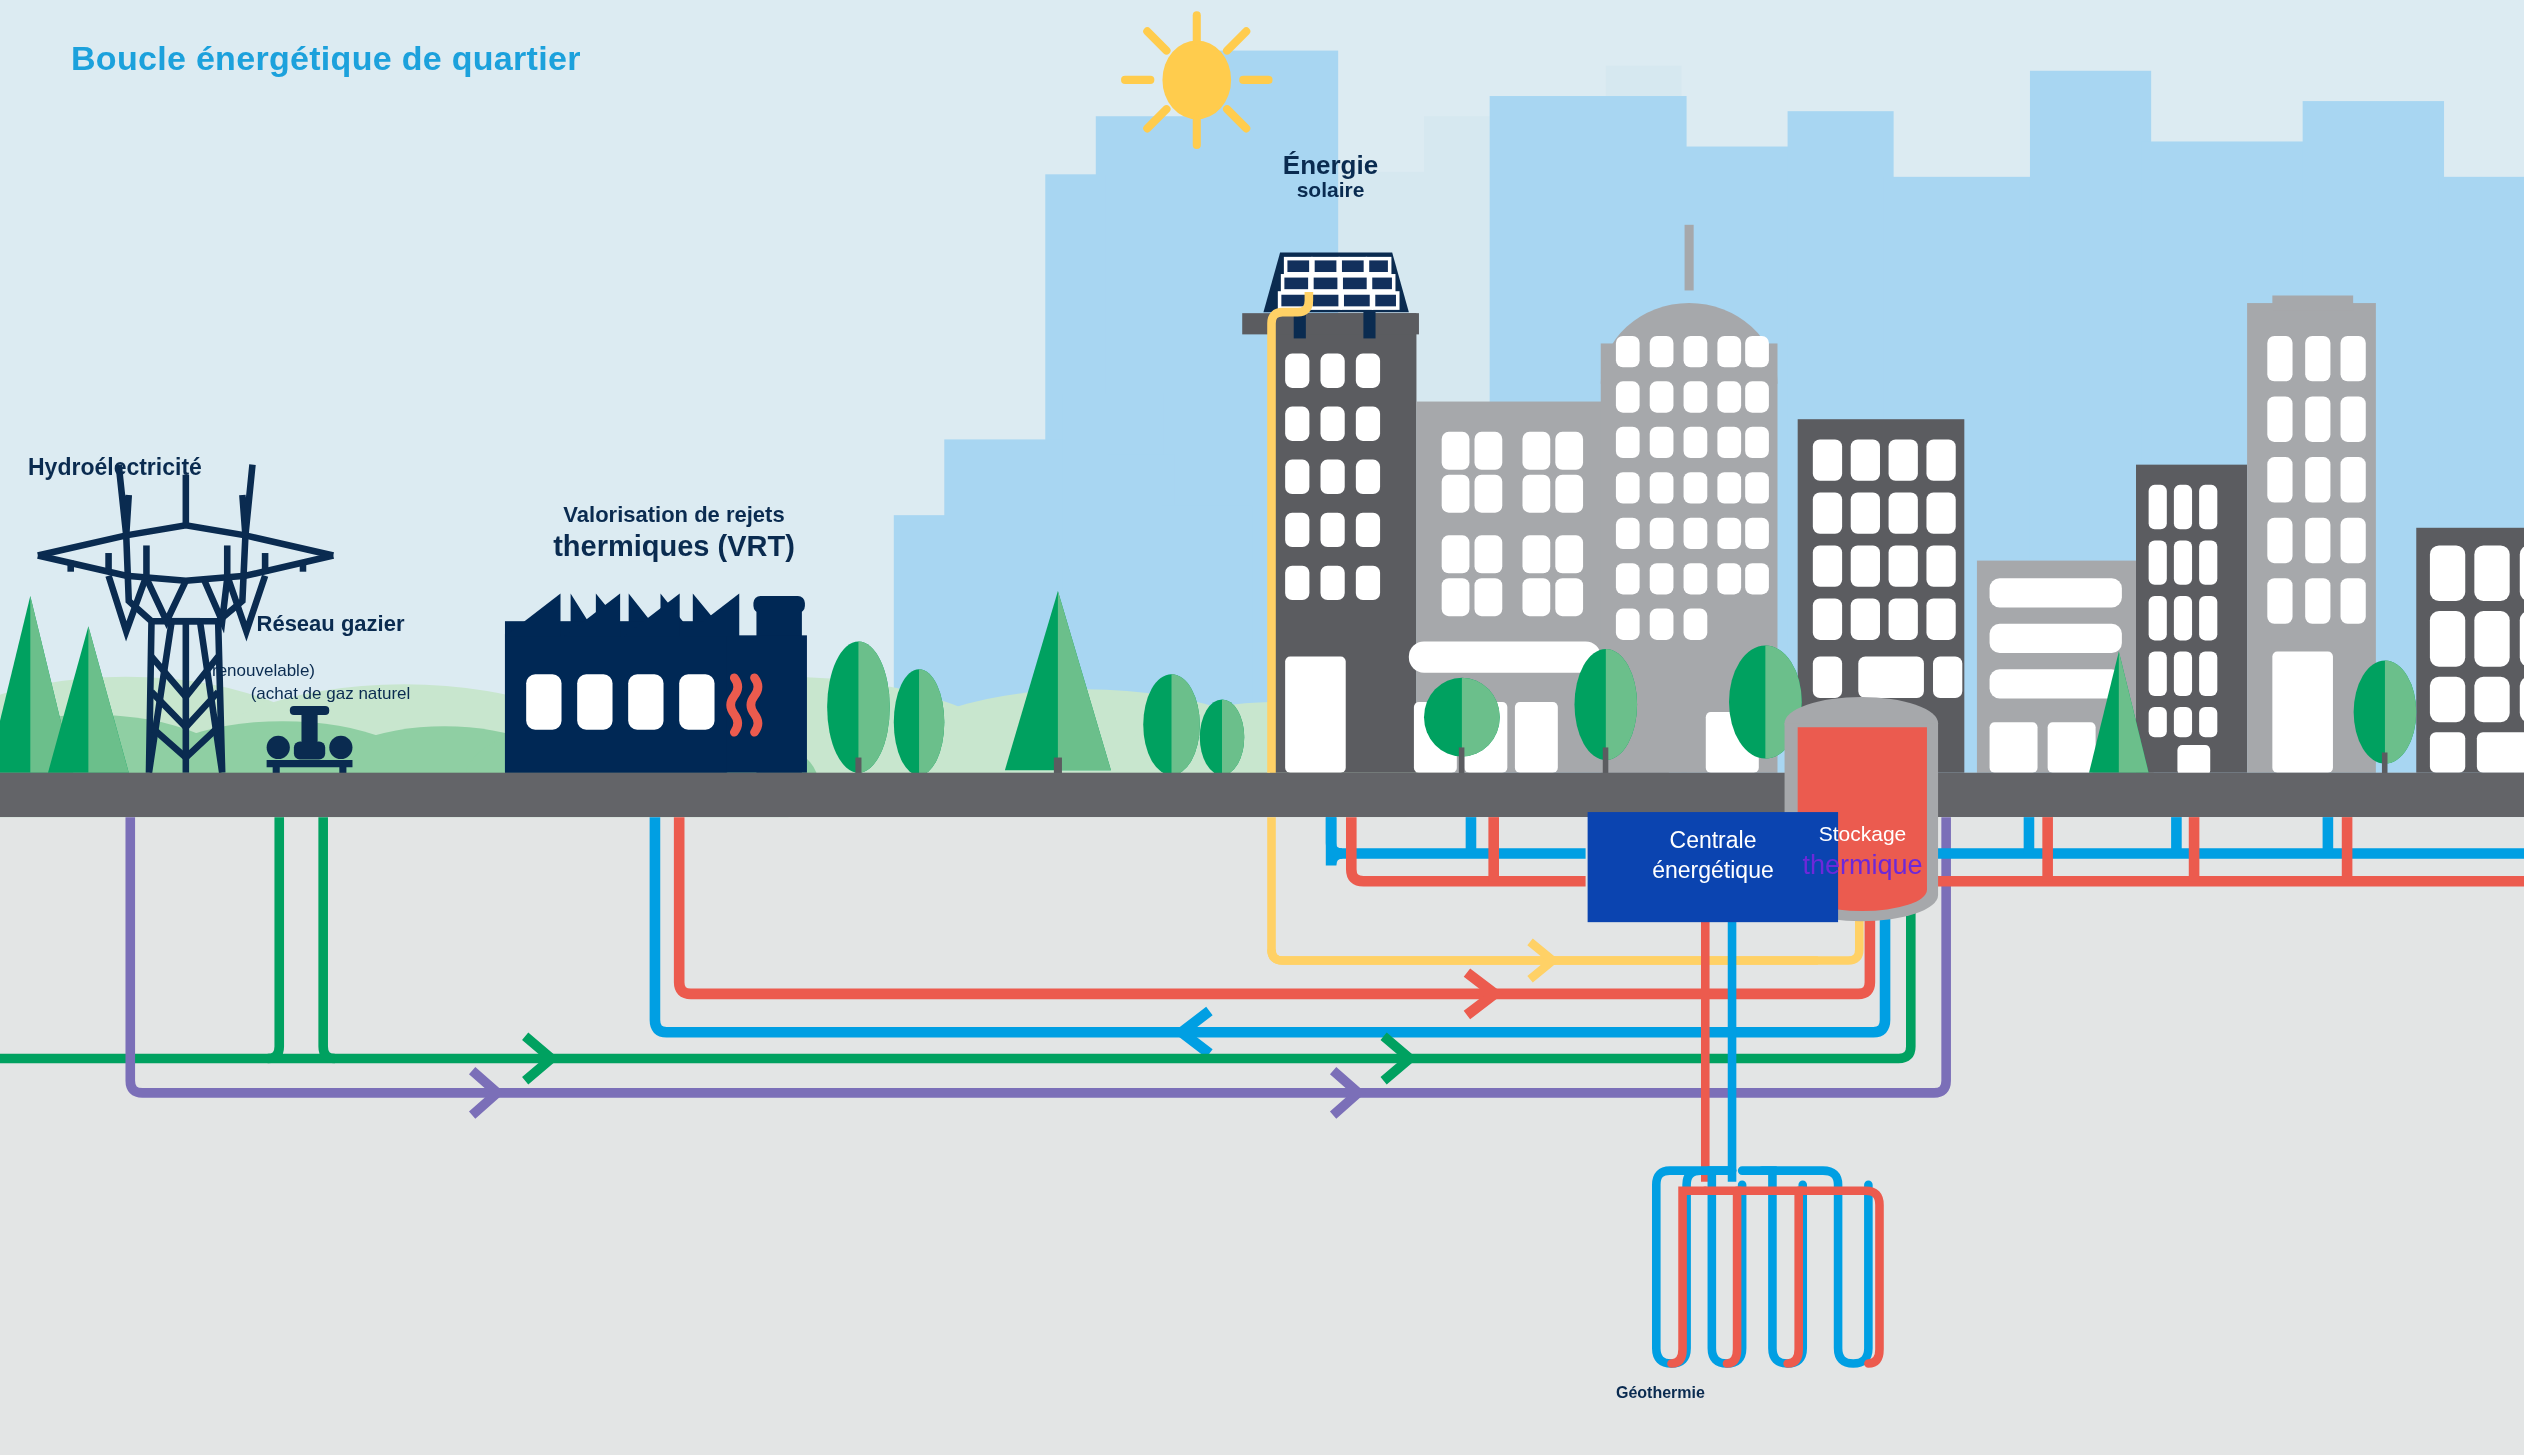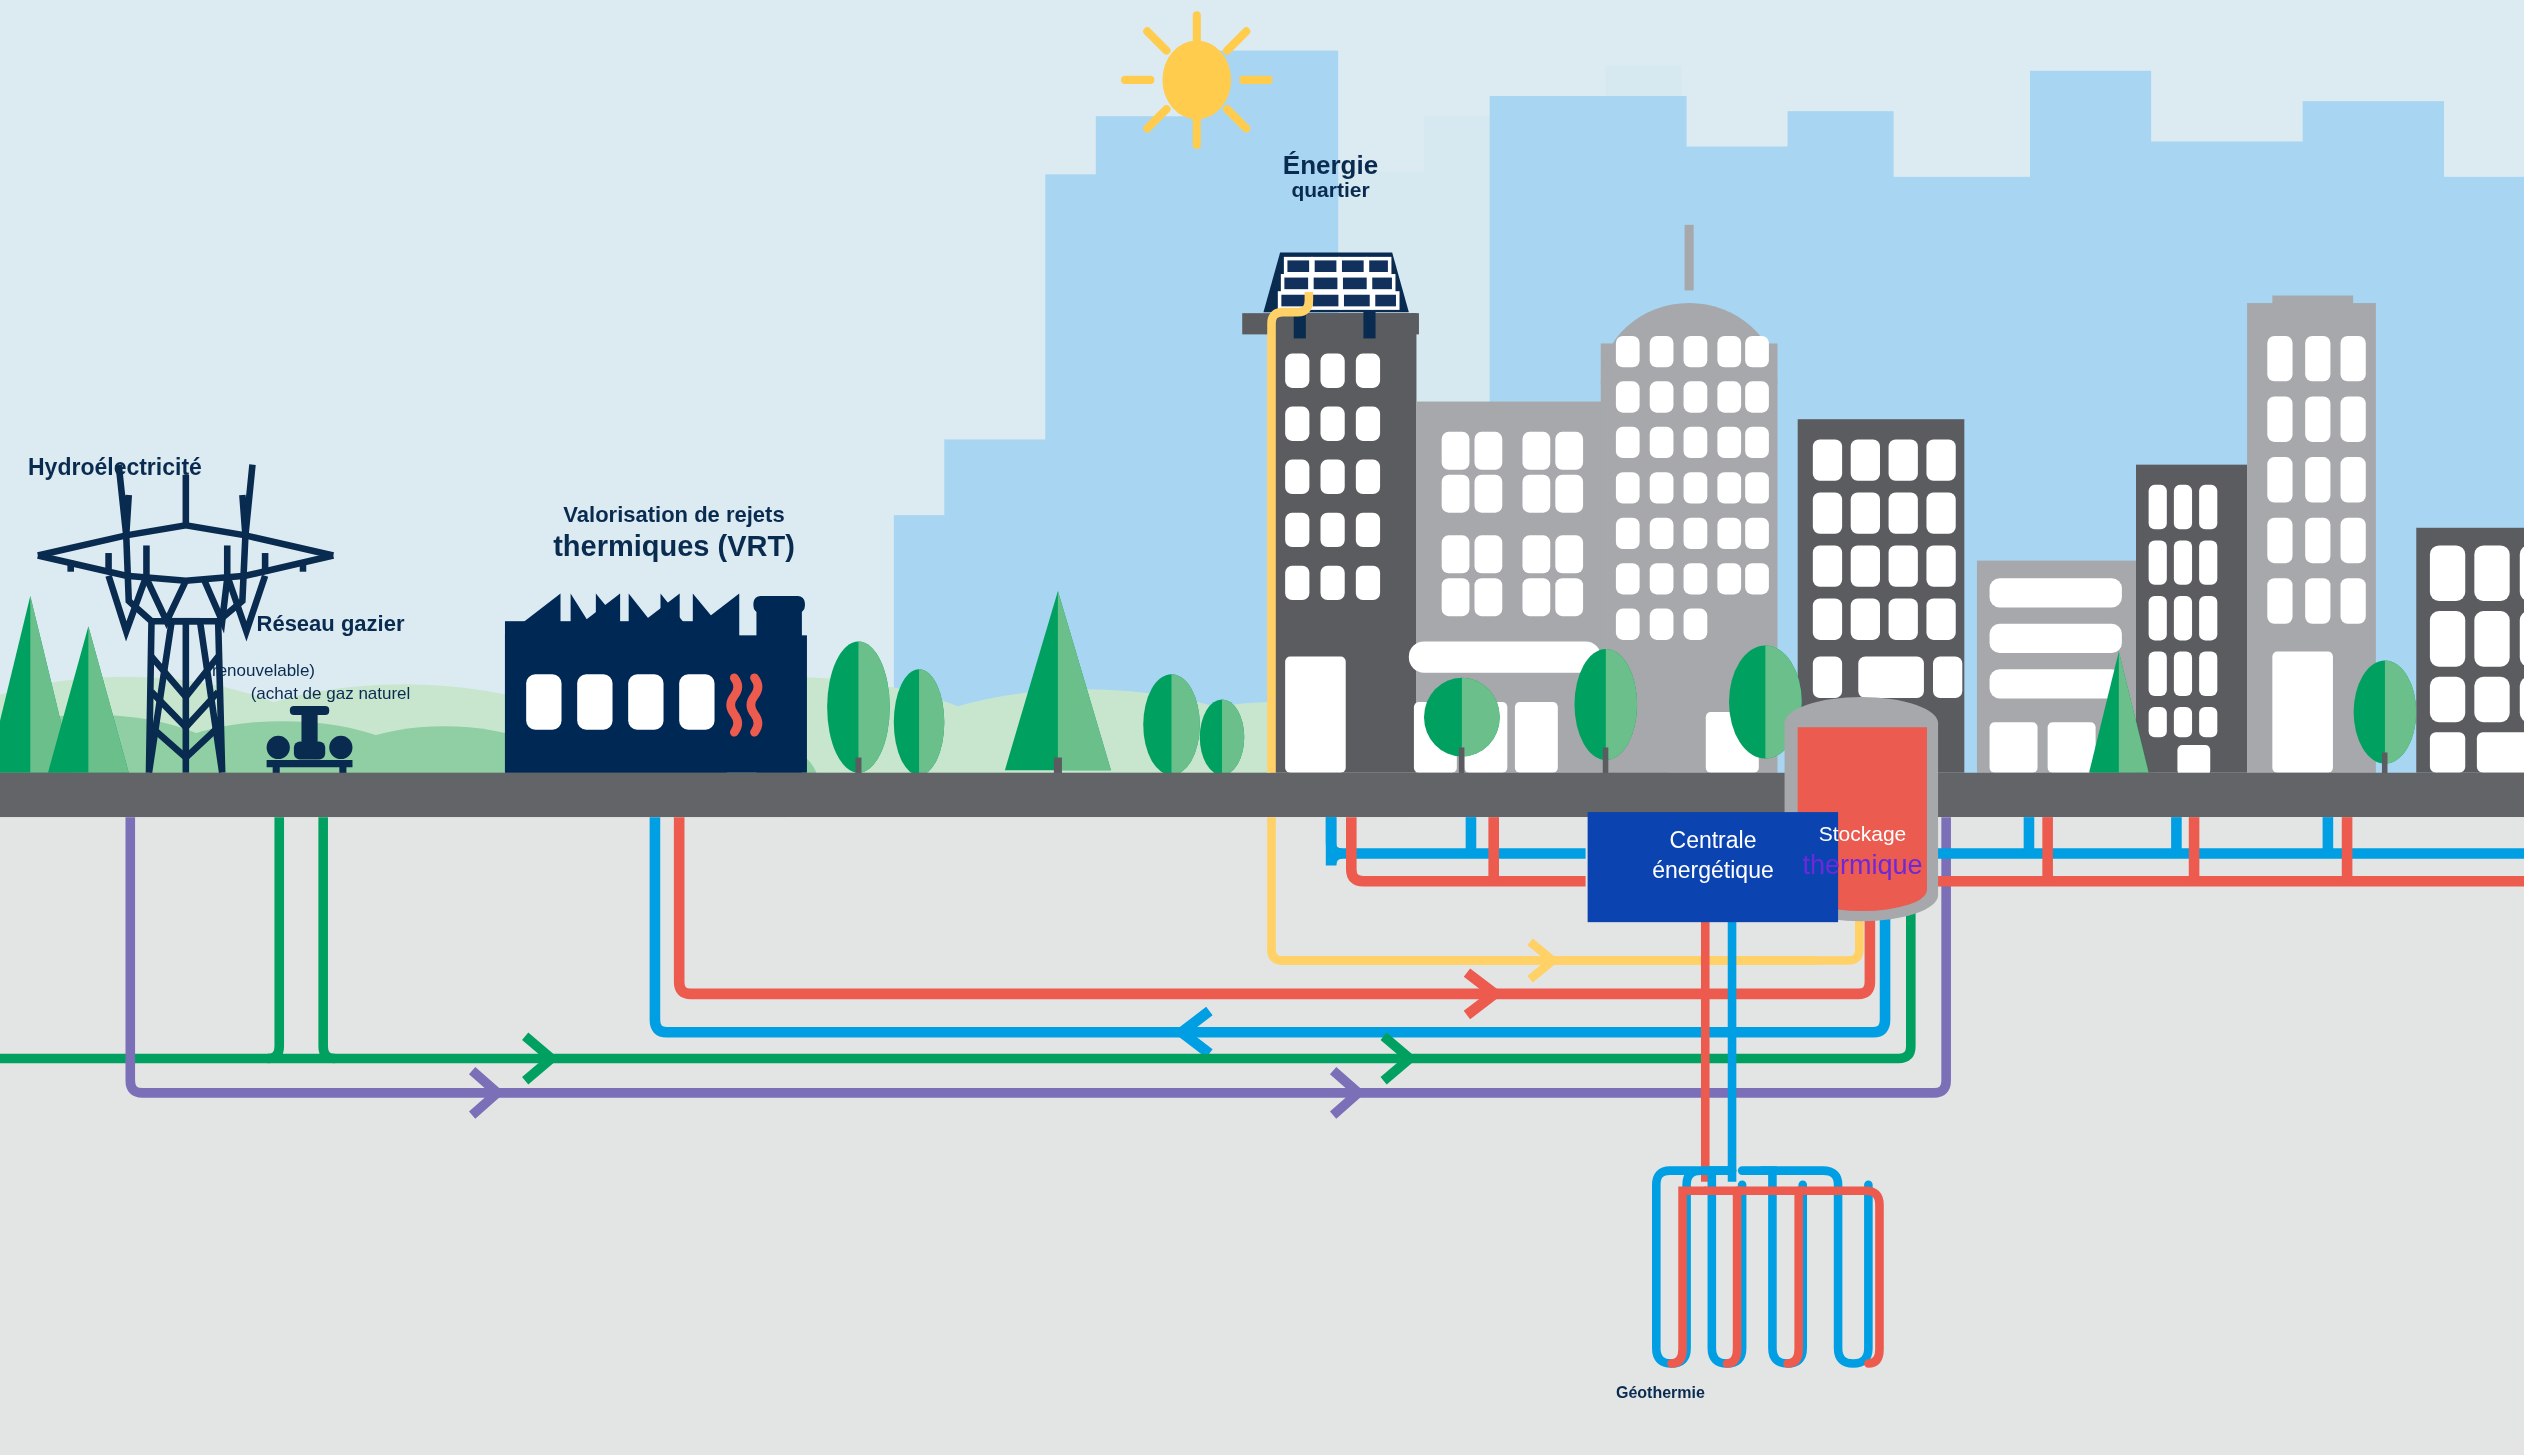--- a/index.html
+++ b/index.html
@@ -449,32 +449,33 @@
     <rect x="3534" y="1432" width="304" height="340" fill="#A6A8AB"></rect>
     <ellipse cx="3686" cy="1772" rx="152" ry="52" fill="#A6A8AB"></ellipse>
     <rect x="3560" y="1440" width="256" height="322" fill="#EB5B4F"></rect>
     <ellipse cx="3688" cy="1762" rx="128" ry="42" fill="#EB5B4F"></ellipse>
   </g>
 
   <rect x="3144" y="1608" width="496" height="218" fill="#0B44B0"></rect>
 
 </svg>
 
+<div style="position:absolute;left:71px;top:39px;font-size:34px;font-weight:bold;color:#1CA1DC;letter-spacing:0.3px;" class="ttl">Boucle énergétique de quartier</div>
 
 <div style="position:absolute;left:20px;top:454px;font-size:23px;font-weight:bold;color:#0A2B50;margin-left:8px;">Hydroélectricité</div>
 
 <div style="position:absolute;left:222px;top:612px;width:217px;text-align:center;font-size:22px;font-weight:bold;color:#0A2B50;line-height:1.06;">Réseau gazier</div>
 <div style="position:absolute;left:212px;top:640px;width:237px;text-align:center;font-size:17px;color:#0A2B50;line-height:1.16;margin-top:44px;">(achat de gaz naturel</div>
 <div style="position:absolute;left:212px;top:661px;width:237px;text-align:left;font-size:17px;color:#0A2B50;line-height:1.16;">renouvelable)</div>
 
 <div style="position:absolute;left:510px;top:502px;width:328px;text-align:center;font-size:22px;font-weight:bold;color:#0A2B50;line-height:1.14;">Valorisation de rejets</div>
 <div style="position:absolute;left:510px;top:530px;width:328px;text-align:center;font-size:29px;font-weight:bold;color:#0A2B50;line-height:1.14;">thermiques (VRT)</div>
 
 <div style="position:absolute;left:1270px;top:151px;width:121px;text-align:center;font-size:26px;font-weight:bold;color:#0A2B50;line-height:1.12;">Énergie</div>
-<div style="position:absolute;left:1270px;top:178px;width:121px;text-align:center;font-size:21px;font-weight:bold;color:#0A2B50;line-height:1.12;">quartier</div>
+<div style="position:absolute;left:1270px;top:178px;width:121px;text-align:center;font-size:21px;font-weight:bold;color:#0A2B50;line-height:1.12;">solaire</div>
 
 <div style="position:absolute;left:1588px;top:827px;width:250px;text-align:center;font-size:23px;color:#FFFFFF;line-height:1.16;">Centrale</div>
 <div style="position:absolute;left:1588px;top:857px;width:250px;text-align:center;font-size:23px;color:#FFFFFF;line-height:1.16;">énergétique</div>
 
 <div style="position:absolute;left:1792px;top:822px;width:141px;text-align:center;font-size:21px;color:#FFFFFF;line-height:1.16;">Stockage</div>
 <div style="position:absolute;left:1792px;top:850px;width:141px;text-align:center;font-size:27px;color:#6d28d9;line-height:1.16;">thermique</div>
 
 <div style="position:absolute;left:1616px;top:1384px;width:303px;font-size:16px;font-weight:bold;color:#0A2B50;">Géothermie</div>
 
 </div>

